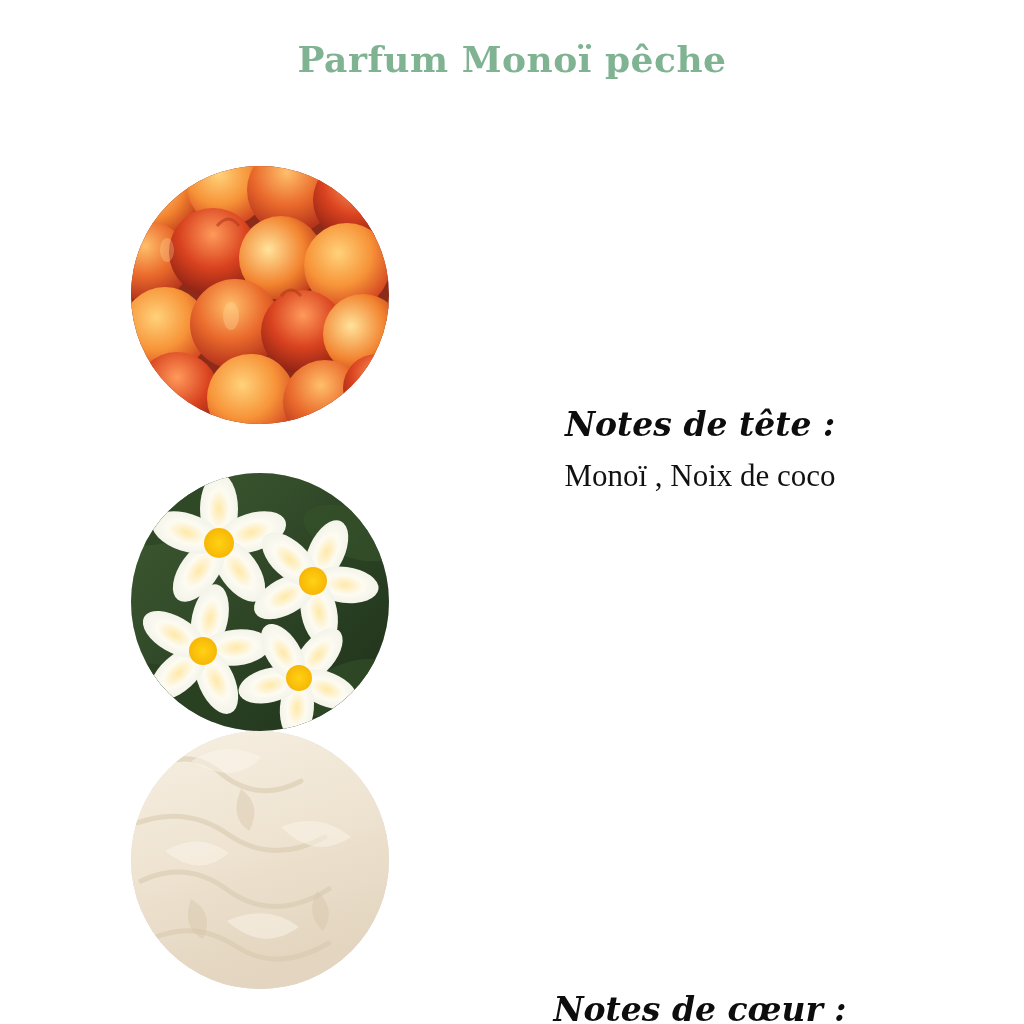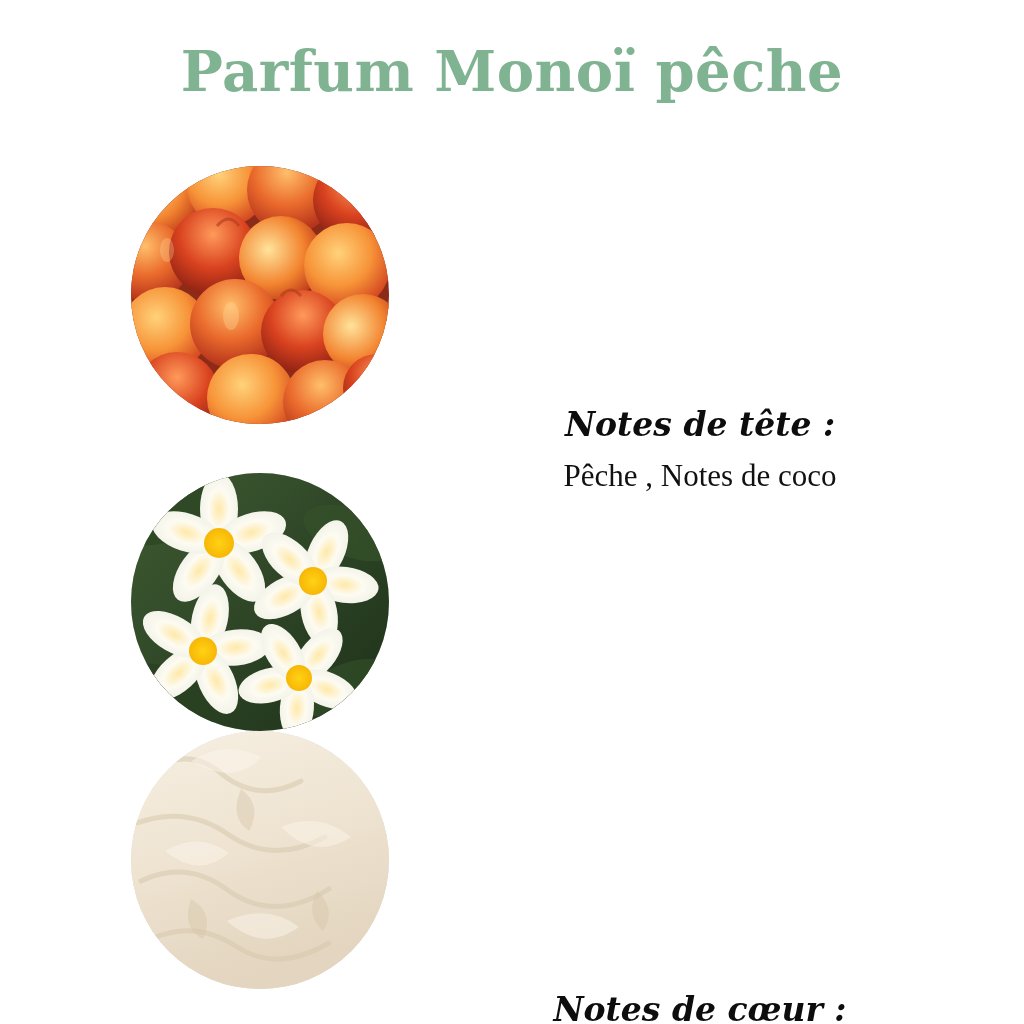--- a/index.html
+++ b/index.html
@@ -22,21 +22,21 @@
     background: #ffffff;
   }
 
   .title {
     position: absolute;
     top: 38px;
     left: 0;
     width: 1024px;
     text-align: center;
     font-family: "DejaVu Serif", serif;
-    font-size: 56px;
+    font-size: 36px;
     font-weight: 700;
     letter-spacing: 0.5px;
     color: #7fb391;
     white-space: nowrap;
   }
 
   .row {
     position: absolute;
     left: 0;
     width: 1024px;
@@ -145,21 +145,21 @@
           <circle cx="246" cy="222" r="34" fill="url(#pch4)"></circle>
           <path d="M86 60 q12 -14 22 0" stroke="#b23a1c" stroke-width="3" fill="none" opacity="0.6"></path>
           <path d="M150 130 q10 -12 20 0" stroke="#a63318" stroke-width="3" fill="none" opacity="0.5"></path>
           <ellipse cx="100" cy="150" rx="8" ry="14" fill="#ffd69a" opacity="0.35"></ellipse>
           <ellipse cx="36" cy="84" rx="7" ry="12" fill="#ffd69a" opacity="0.3"></ellipse>
         </g>
       </svg>
     </div>
     <div class="text-block tb-1">
       <div class="notes-heading">Notes de tête :</div>
-      <div class="notes-value">Pêche , Notes de coco</div>
+      <div class="notes-value">Monoï , Noix de coco</div>
     </div>
   </div>
 
   <div class="row row-2">
     <div class="circle">
       <svg viewBox="0 0 258 258" xmlns="http://www.w3.org/2000/svg" aria-hidden="true">
         <defs>
           <radialGradient id="pet" cx="50%" cy="50%" r="60%">
             <stop offset="0%" stop-color="#ffe9a8"></stop>
             <stop offset="45%" stop-color="#fdfbf2"></stop>

